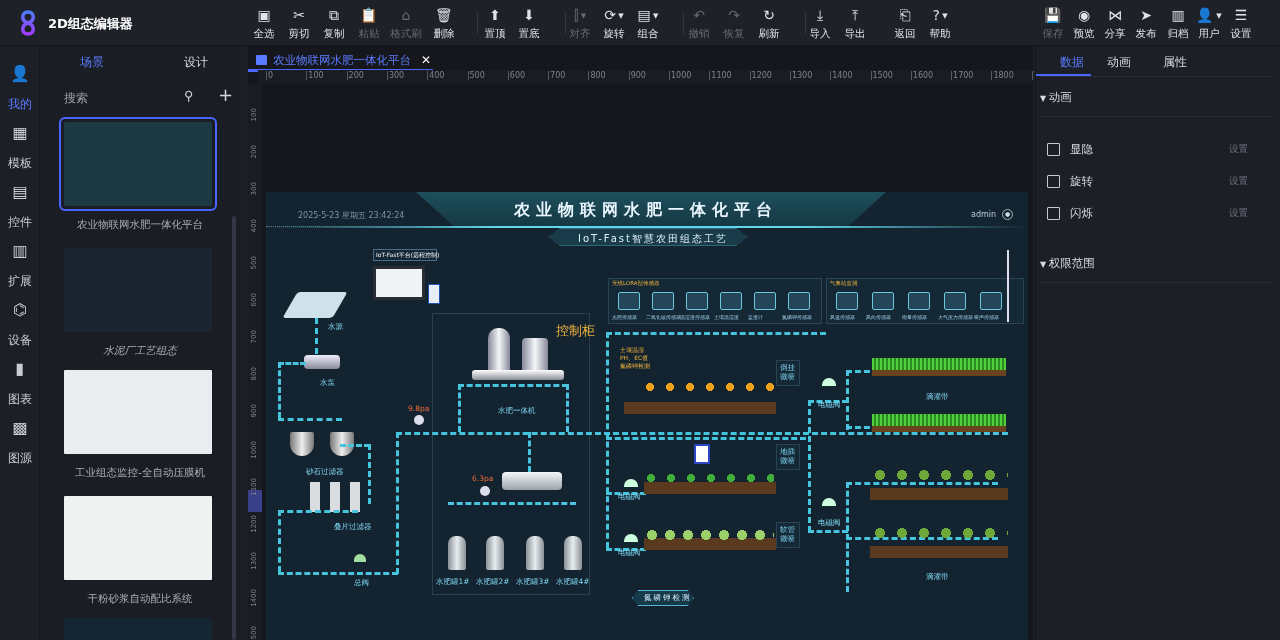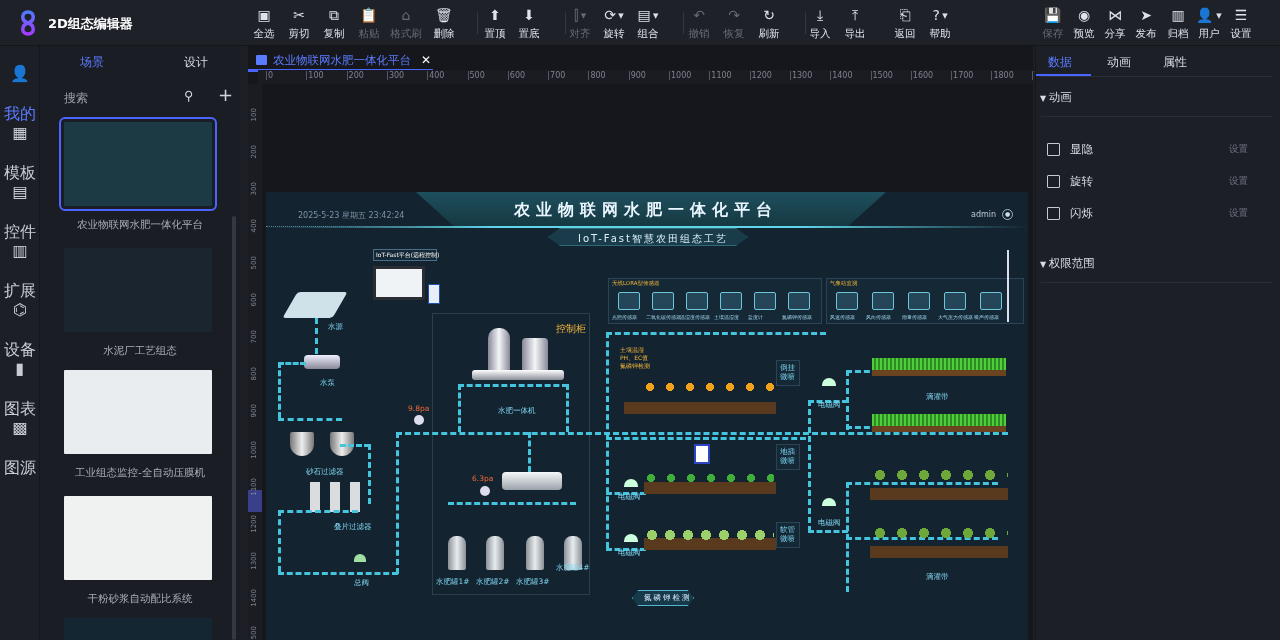--- a/index.html
+++ b/index.html
@@ -9,21 +9,21 @@
 .app-title{position:absolute;left:48px;top:15px;font-size:13px;font-weight:bold;color:#fff}
 .tool{position:absolute;top:6px;width:40px;text-align:center;color:#dfe2e8}
 .tool.dis{color:#666a75}
 .tool .ic{display:block;height:18px;font-size:14px;line-height:18px}
 .tool .lb{display:block;font-size:10.5px;margin-top:3px}
 .caret{font-size:7px;vertical-align:middle}
 .sep{position:absolute;top:12px;width:1px;height:22px;background:#33363f}
 .lnav{position:absolute;left:0;top:46px;width:40px;height:594px;background:#1d1f27;border-right:1px solid #15161c}
 .lnav-item{position:absolute;left:0;width:40px;text-align:center;color:#c9ccd4}
 .lnav-item .ic{display:block;font-size:16px;height:20px;line-height:20px}
-.lnav-item .lb{display:block;font-size:16px;margin-top:20px}
+.lnav-item .lb{display:block;font-size:12px;margin-top:12px}
 .lnav-item.active{color:#5b7bff}
 .lpanel{position:absolute;left:40px;top:46px;width:200px;height:594px;background:#1b1d24}
 .ltab{position:absolute;top:8px;font-size:12px}
 .ltab.active{color:#5b7bff}
 .search{position:absolute;left:24px;top:44px;color:#9aa0ab;font-size:12px}
 .search-ic{position:absolute;left:144px;top:42px;color:#cfd3da;font-size:13px}
 .add-ic{position:absolute;left:178px;top:38px;color:#cfd3da;font-size:18px}
 .thumb{position:absolute;left:24px;width:148px;height:84px;border-radius:1px;overflow:hidden}
 .thumb.sel{outline:2px solid #4a66ff;outline-offset:3px}
 .thumb-label{position:absolute;left:0;width:200px;text-align:center;font-size:10.5px;color:#a9aeb8}
@@ -37,21 +37,21 @@
 .ruler-v{position:absolute;left:0;top:38px;width:14px;height:556px;background:#1b1c22}
 .rv{position:absolute;left:2px;font-size:7px;color:#7d8290;writing-mode:vertical-rl;transform:rotate(180deg)}
 .ruler-mark{position:absolute;left:0;top:406px;width:14px;height:22px;background:#3a3f8a}
 .scene{position:absolute;left:18px;top:146px;width:762px;height:448px;background:#142330;overflow:hidden}
 .sc-title{position:absolute;left:248px;top:8px;font-size:16px;letter-spacing:6px;color:#eaf6ff;font-weight:bold}
 .sc-subtitle{position:absolute;left:312px;top:40px;font-size:10px;letter-spacing:2px;color:#dff2ff}
 .sc-date{position:absolute;left:32px;top:18px;font-size:8px;color:#7b93a5}
 .sc-admin{position:absolute;left:705px;top:18px;font-size:8px;color:#b9c9d6}
 .lbl{position:absolute;font-size:7.5px;color:#7fd6f0;white-space:nowrap}
 .lbl-o{position:absolute;font-size:7.5px;color:#f06a3a}
-.lbl-y{position:absolute;font-size:10px;color:#f0b43a;white-space:nowrap}
+.lbl-y{position:absolute;font-size:13px;color:#f0b43a;white-space:nowrap}
 .pipe{position:absolute;border-color:#45c4dd;border-style:dashed;border-width:0}
 .ph{border-top-width:3px;height:0}
 .pv{border-left-width:3px;width:0}
 .box{position:absolute;border:1px solid #2b4455;background:rgba(20,45,60,.5)}
 .sensor{position:absolute;width:22px;height:18px;border:1px solid #6ec6da;background:#244658;border-radius:2px}
 .sensor-lbl{position:absolute;font-size:5px;color:#9fd2e8;white-space:nowrap}
 .grass{position:absolute;height:18px;background:repeating-linear-gradient(90deg,#4fcf3a 0 2px,#2d8a24 2px 4px);border-bottom:6px solid #6a4321}
 .soil{position:absolute;height:12px;background:#5a3a1e}
 .tank{position:absolute;width:18px;height:34px;background:linear-gradient(90deg,#8a9096,#e7ecef,#8a9096);border-radius:8px 8px 2px 2px}
 .rpanel{position:absolute;left:1035px;top:46px;width:245px;height:594px;background:#1d1f27;border-left:1px solid #15161c}
@@ -225,21 +225,21 @@
 <div class="lpanel">
   <span class="ltab active" style="left:40px">场景</span>
   <span class="ltab" style="left:144px">设计</span>
   <span class="search">搜索</span>
   <span class="search-ic">⚲</span>
   <span class="add-ic">+</span>
   <div id="thumbs">
       <div class="thumb sel" style="top: 76px; background: rgb(28, 58, 68);"></div>
       <span class="thumb-label" style="top: 172px;">农业物联网水肥一体化平台</span>
       <div class="thumb" style="top: 202px; background: rgb(26, 37, 48);"></div>
-      <span class="thumb-label" style="top: 298px;">水泥厂工艺组态</span>
+      <span class="thumb-label" style="top: 298px; font-style: italic;">水泥厂工艺组态</span>
       <div class="thumb" style="top: 324px; background: rgb(233, 237, 240);"></div>
       <span class="thumb-label" style="top: 420px;">工业组态监控-全自动压膜机</span>
       <div class="thumb" style="top: 450px; background: rgb(240, 242, 242);"></div>
       <span class="thumb-label" style="top: 546px;">干粉砂浆自动配比系统</span>
       <div class="thumb" style="top: 572px; background: rgb(21, 38, 51);"></div>
     </div>
   <div class="lscroll"></div>
 </div>
 
 <div class="canvas-wrap">
@@ -336,21 +336,21 @@
     <span class="lbl-o" style="left:206px;top:282px">6.3pa</span>
     <div style="position:absolute;left:214px;top:294px;width:10px;height:10px;border-radius:50%;background:#dde"></div>
 
     <div class="tank" style="left:182px;top:344px"></div>
     <div class="tank" style="left:220px;top:344px"></div>
     <div class="tank" style="left:260px;top:344px"></div>
     <div class="tank" style="left:298px;top:344px"></div>
     <span class="lbl" style="left:170px;top:385px">水肥罐1#</span>
     <span class="lbl" style="left:210px;top:385px">水肥罐2#</span>
     <span class="lbl" style="left:250px;top:385px">水肥罐3#</span>
-    <span class="lbl" style="left:290px;top:371px">水肥罐4#</span>
+    <span class="lbl" style="left:290px;top:385px">水肥罐4#</span>
 
     <div class="pipe pv" style="left:49px;top:126px;height:36px"></div>
     <div class="pipe ph" style="left:12px;top:170px;width:28px"></div>
     <div class="pipe pv" style="left:12px;top:170px;height:56px"></div>
     <div class="pipe ph" style="left:12px;top:226px;width:64px"></div>
     <div class="pipe ph" style="left:74px;top:252px;width:30px"></div>
     <div class="pipe pv" style="left:102px;top:252px;height:60px"></div>
     <div class="pipe ph" style="left:12px;top:318px;width:80px"></div>
     <div class="pipe pv" style="left:12px;top:318px;height:62px"></div>
     <div class="pipe ph" style="left:12px;top:380px;width:120px"></div>
@@ -448,21 +448,21 @@
     <div style="position:absolute;left:606px;top:336px;width:136px;height:10px;background:repeating-radial-gradient(circle at 8px 5px,#6fa83a 0 5px,transparent 5px 100%);background-size:22px 10px"></div>
     <div class="soil" style="left:604px;top:354px;width:138px"></div>
     <span class="lbl" style="left:660px;top:380px">滴灌带</span>
 
     <div style="position:absolute;left:366px;top:398px;width:62px;height:16px;background:#173a4a;border:1px solid #4fb7d0;clip-path:polygon(10% 0,90% 0,100% 50%,90% 100%,10% 100%,0 50%)"></div>
     <span class="lbl" style="left:378px;top:401px;color:#dff2ff;letter-spacing:2px">氮磷钾检测</span>
   </div>
 </div>
 
 <div class="rpanel">
-  <span class="rtab active" style="left:12px">数据</span>
+  <span class="rtab active" style="left:24px">数据</span>
   <span class="rtab" style="left:71px">动画</span>
   <span class="rtab" style="left:127px">属性</span>
   <div class="rtab-ul"></div>
   <div class="rdiv" style="top:30px"></div>
 
   <span class="rsec" style="top:44px"><span style="font-size:8px">▼ </span><span>动画</span></span>
   <div class="rdiv" style="top:70px"></div>
 
   <div class="chk" style="top:97px"></div>
   <span class="chk-lbl" style="top:96px">显隐</span>

